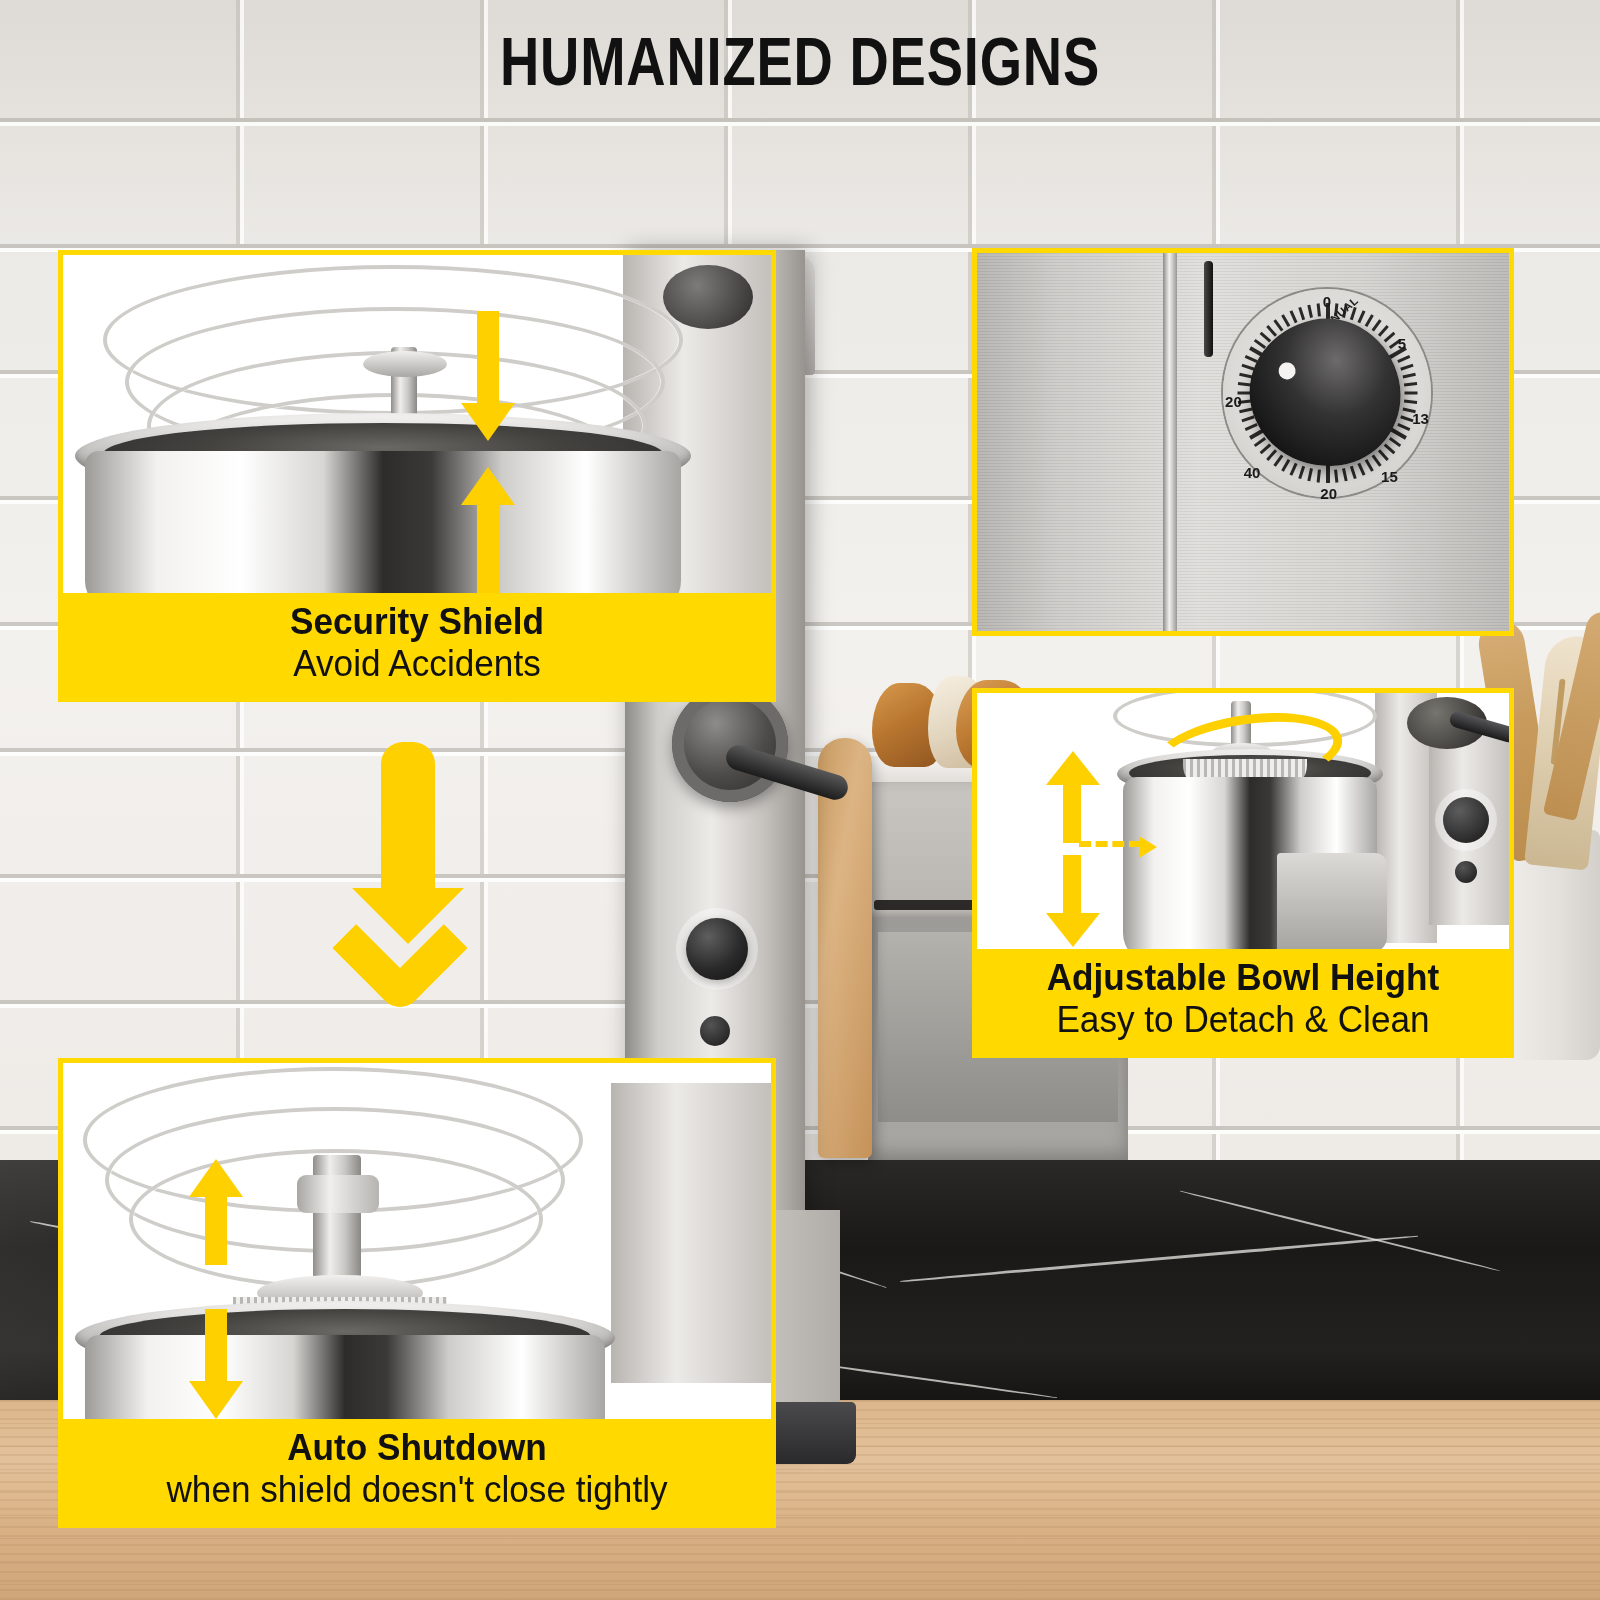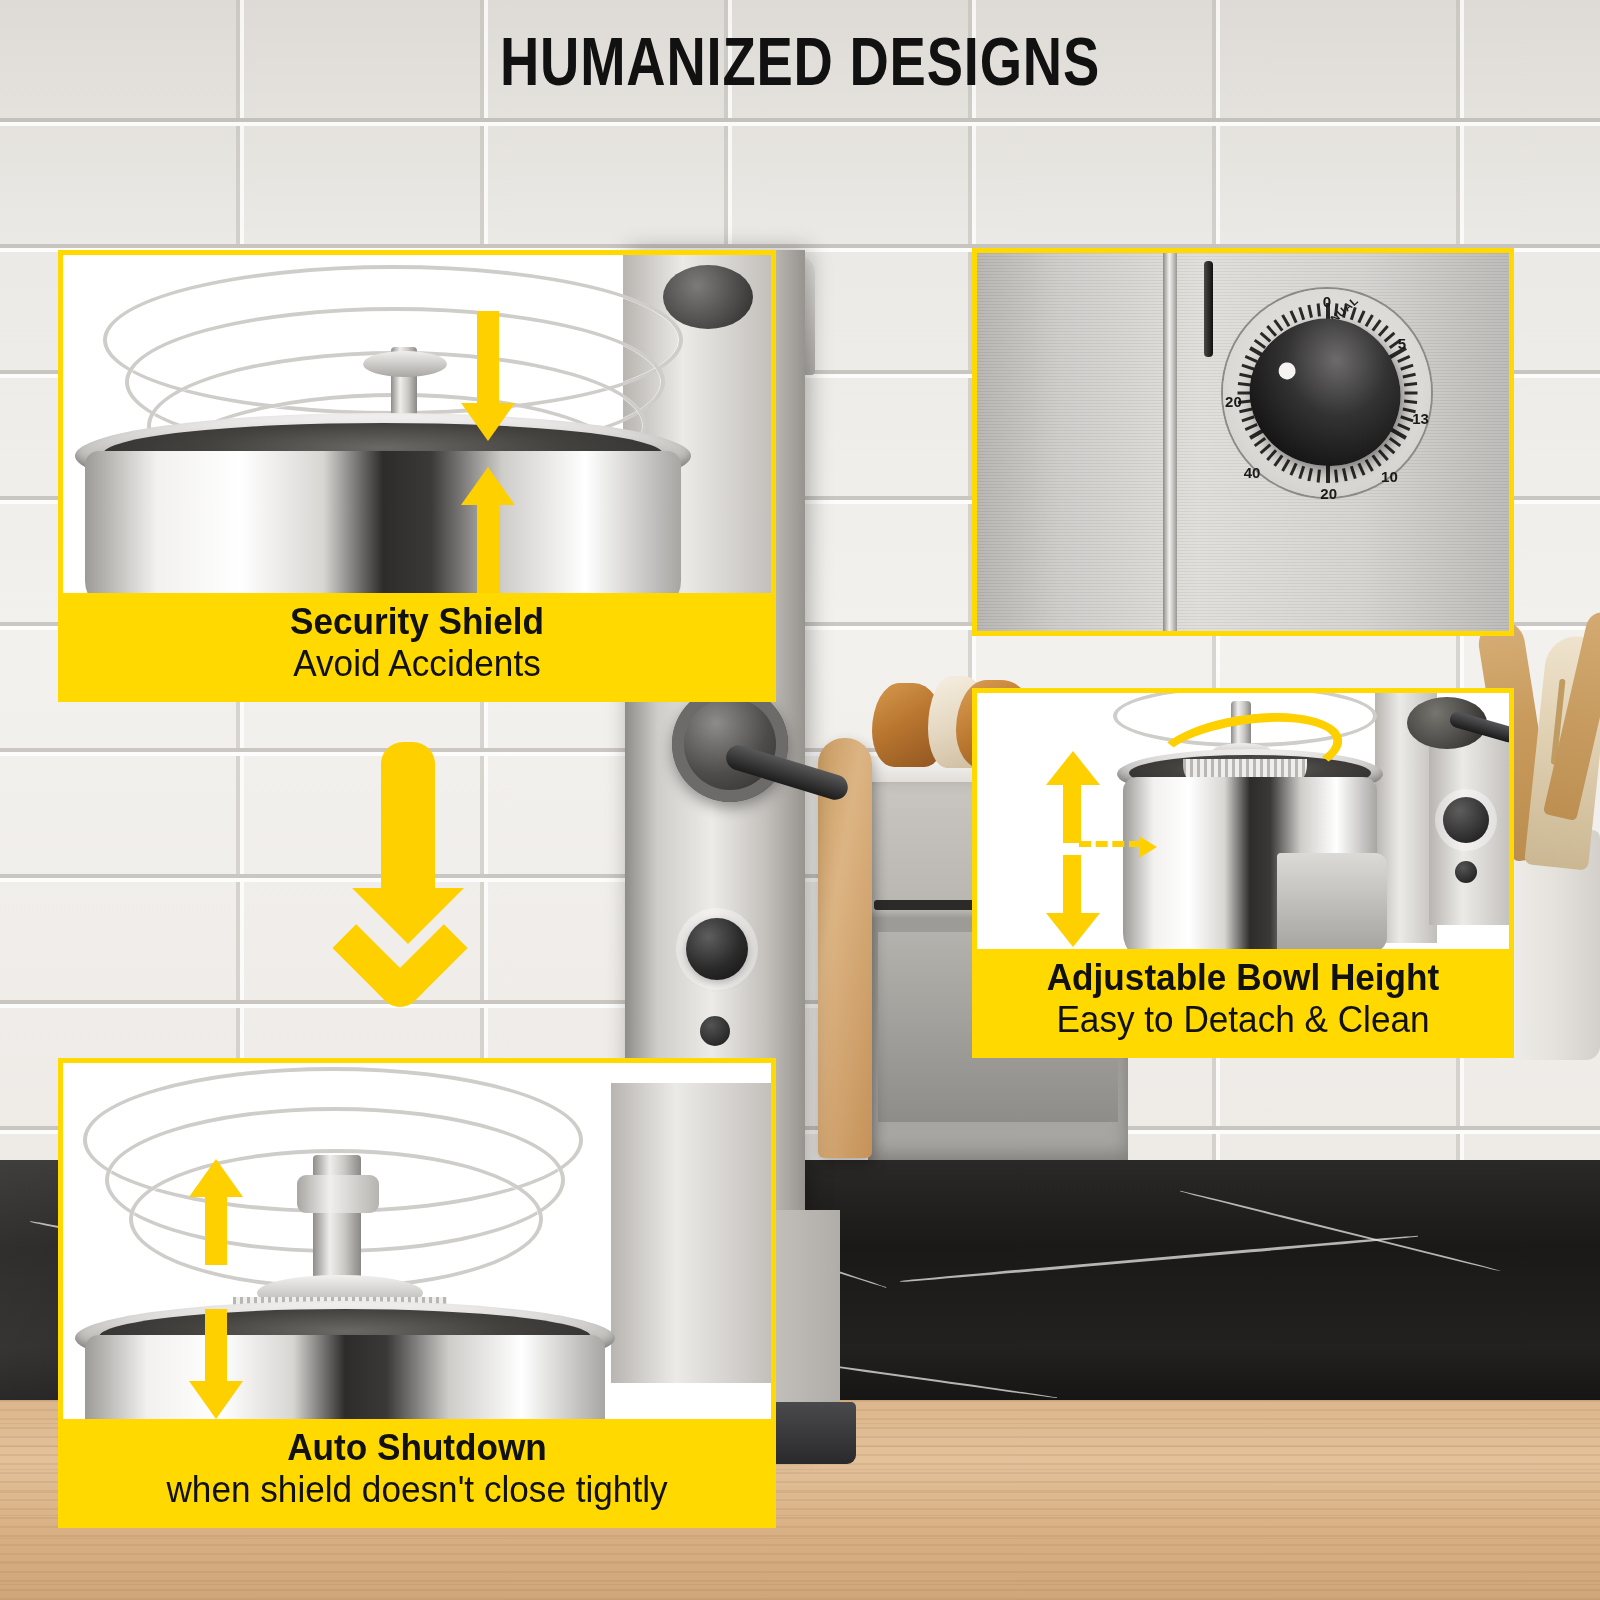--- a/index.html
+++ b/index.html
@@ -527,21 +527,21 @@
             <i style="transform: rotate(330deg);"></i>
             <i style="transform: rotate(336deg);"></i>
             <i style="transform: rotate(342deg);"></i>
             <i style="transform: rotate(348deg);"></i>
             <i style="transform: rotate(354deg);"></i>
           </div>
         <div class="manual">POS MANUAL</div>
         <div class="num" style="left:50%;top:12px;">0</div>
         <div class="num" style="left:86%;top:26%;">5</div>
         <div class="num" style="left:95%;top:62%;">13</div>
-        <div class="num" style="left:80%;top:90%;">10</div>
+        <div class="num" style="left:80%;top:90%;">15</div>
         <div class="num" style="left:46%;top:98%;margin-left:10px;">20</div>
         <div class="num" style="left:14%;top:88%;">40</div>
         <div class="num" style="left:5%;top:54%;">20</div>
         <div class="knob"></div>
       </div>
     </div>
   </div>
 
   <div class="card" id="card-bowl">
     <div class="photo">

